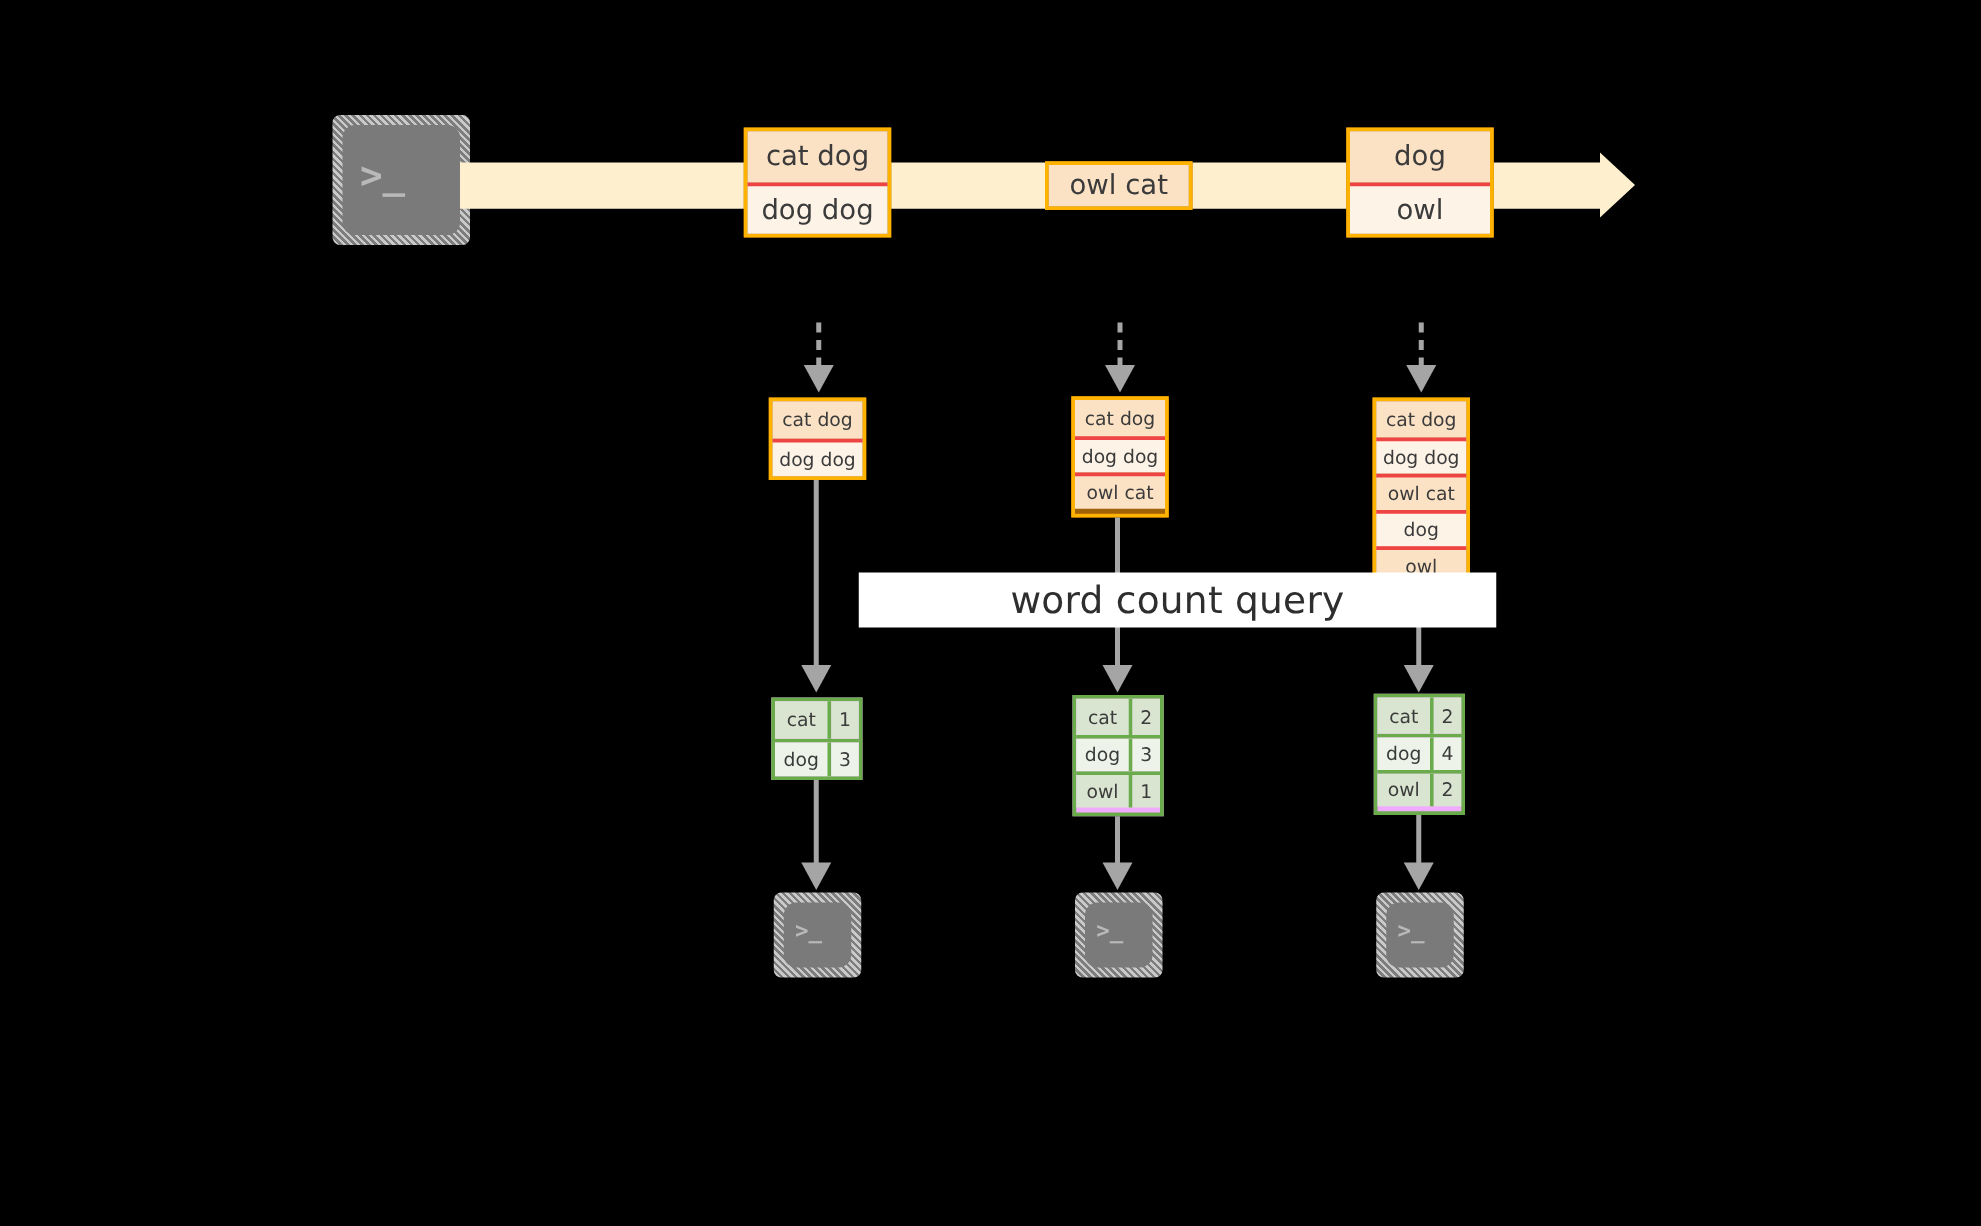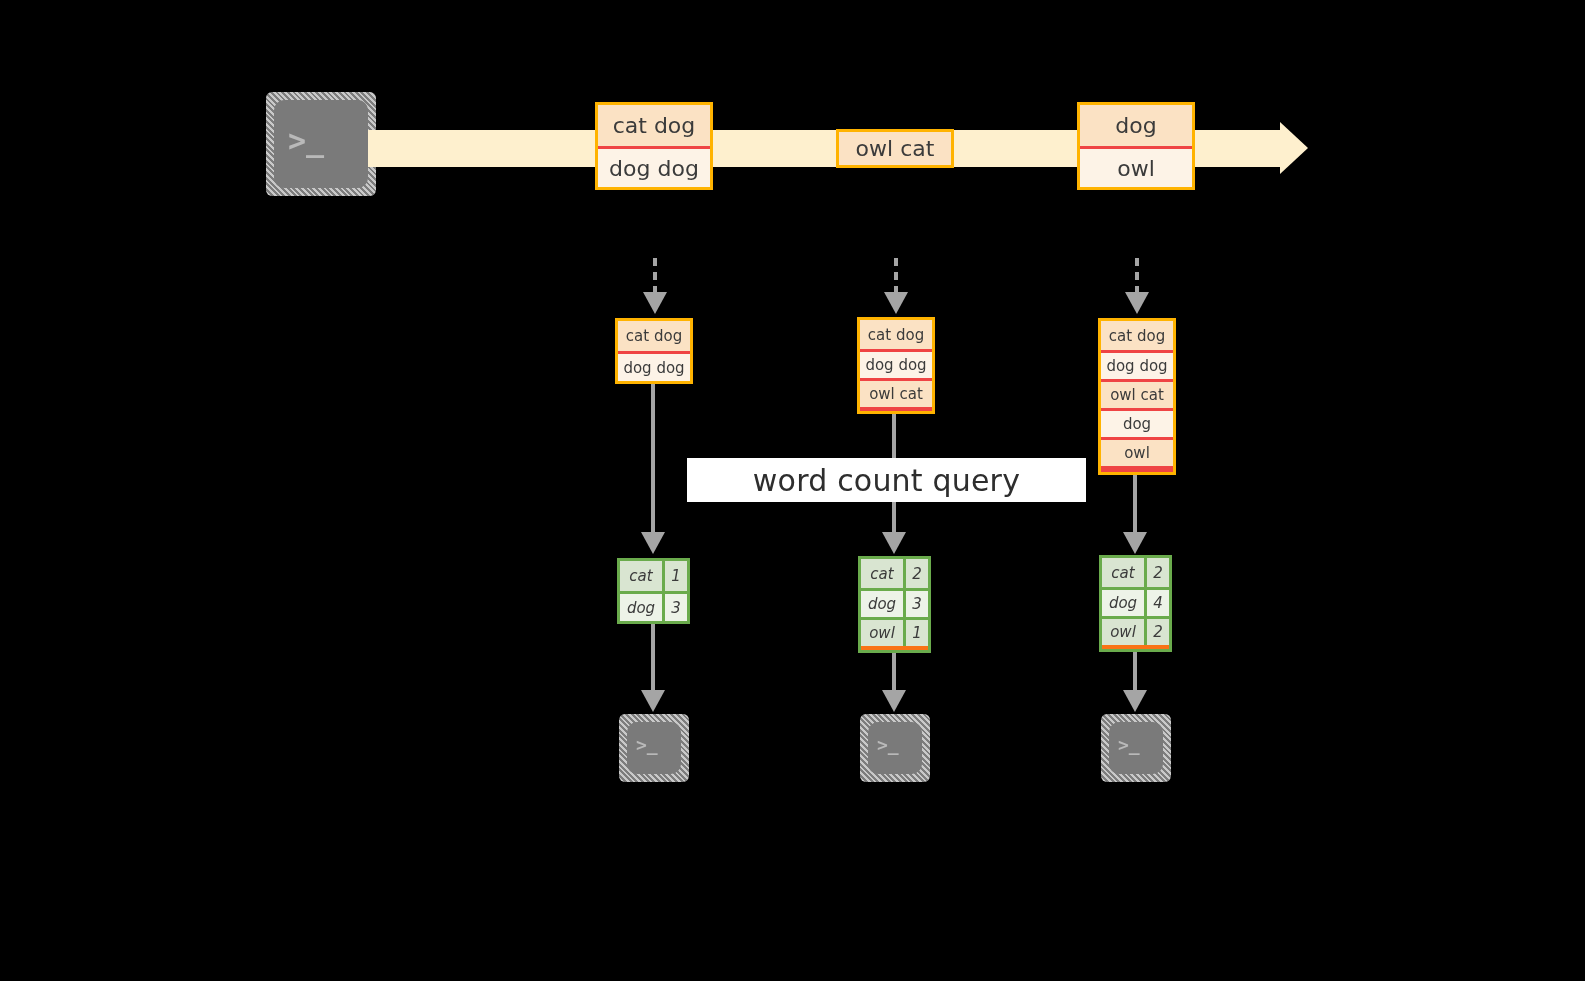--- a/index.html
+++ b/index.html
@@ -51,42 +51,41 @@
   .stream-head {
     position: absolute;
     width: 0; height: 0;
   }
 
   
   .rec {
     position: absolute;
     box-sizing: border-box;
     border: 3px solid #FFB300;
-    background: #ef4444;
+    background: #a16207;
   }
   .rec-row {
     box-sizing: border-box;
     display: flex;
     align-items: center;
     justify-content: center;
     color: #3b3b3b;
     white-space: nowrap;
     overflow: hidden;
   }
   .rec-row.dark { background: #FBE2C4; }
   .rec-row.light { background: #FDF3E7; }
   .rec-row + .rec-row { border-top: 3px solid #ef4444; }
 
   
   .tbl {
     position: absolute;
     box-sizing: border-box;
     border: 3px solid #6AAB4C;
-    background: #f97316;
-    font-style: italic;
+    background: #f0abfc;
   }
   .tbl-row {
     box-sizing: border-box;
     display: flex;
   }
   .tbl-row + .tbl-row { border-top: 3px solid #6AAB4C; }
   .tbl-cell {
     box-sizing: border-box;
     display: flex;
     align-items: center;
@@ -256,15 +255,15 @@
 
   <div class="gline" style="left:1133px; top:652px; width:4px; height:40px;"></div>
   <div class="ghead" style="left:1123px; top:690px;"></div>
 
   <div class="term" style="left:1101px; top:714px; width:70px; height:68px;">
     <div class="term-inner">
       <span class="term-prompt" style="left:9px; top:14px; font-size:18px;">&gt;_</span>
     </div>
   </div>
 
-  <div class="query-label" style="left:687px; top:458px; width:399px; height:44px; font-size:30px;">word count query</div>
+  <div class="query-label" style="left:687px; top:458px; width:510px; height:44px; font-size:30px;">word count query</div>
 
 </div>
 
 </body></html>

